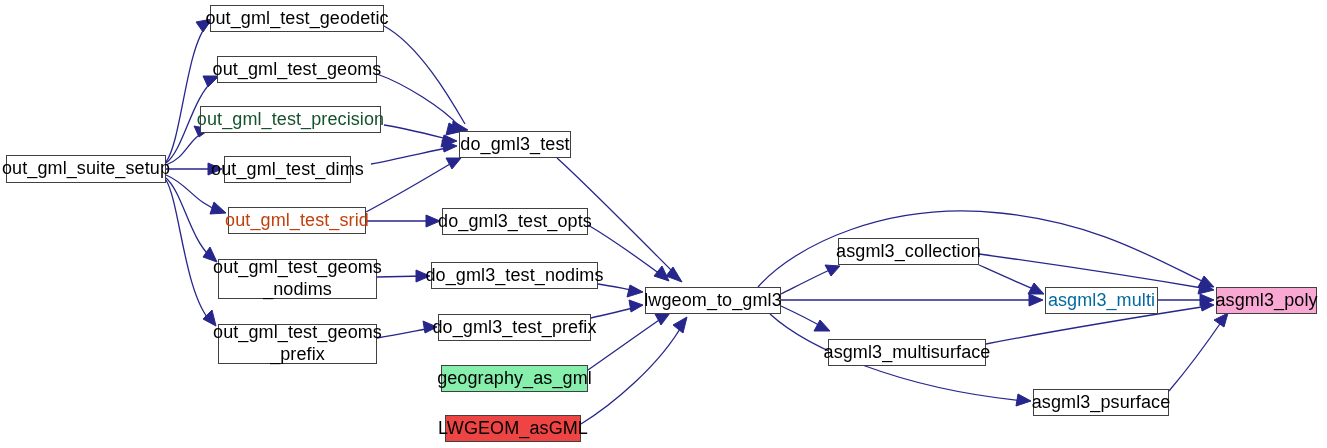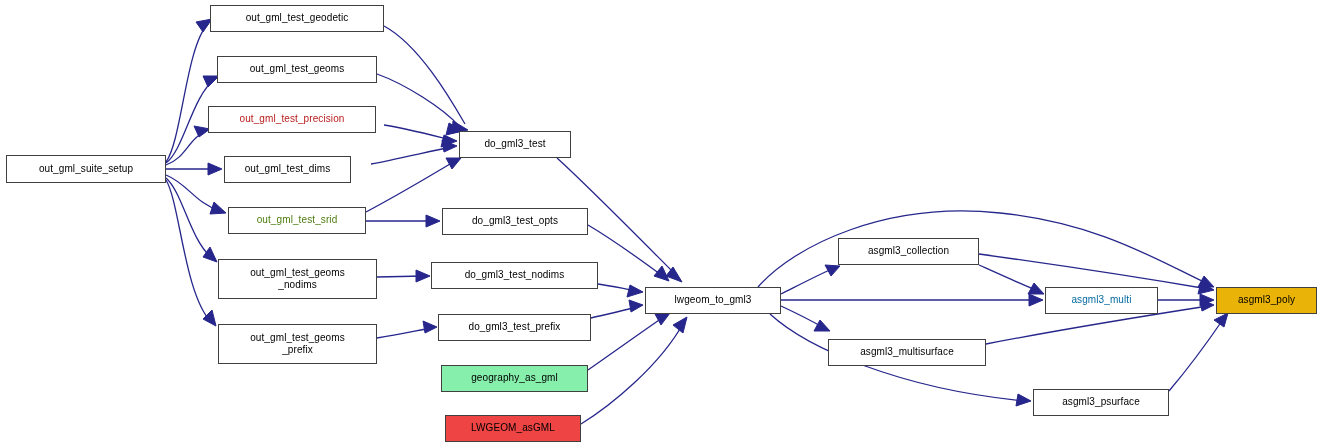--- a/index.html
+++ b/index.html
@@ -27,21 +27,21 @@
   .node {
     position: absolute;
     box-sizing: border-box;
     border: 1px solid #404040;
     background: #ffffff;
     color: #000000;
     display: flex;
     align-items: center;
     justify-content: center;
     text-align: center;
-    font-size: 10px;
+    font-size: 18px;
     line-height: 1.22;
     letter-spacing: 0.1px;
     white-space: pre;
     cursor: default;
   }
   .node.highlight {
     background: #bfbfbf;
   }
   .node .label {
     display: block;
@@ -175,33 +175,33 @@
       </g>
       <g>
         <path d="M1169,391 C1186,371 1209,340 1224,318" fill="none" stroke="#26268c" stroke-width="1.3"></path>
         <path d="M1228,313 L1214,320 L1224,327 Z" fill="#26268c" stroke="#26268c" stroke-width="1"></path>
       </g>
     </svg>
   <div id="node-layer">
       <div class="node" title="out_gml_suite_setup" style="left: 6px; top: 155px; width: 160px; height: 28px; border-color: rgb(64, 64, 64); background: rgb(255, 255, 255); color: rgb(0, 0, 0);"><span class="label">out_gml_suite_setup</span></div>
       <div class="node" title="out_gml_test_geodetic" style="left: 210px; top: 5px; width: 174px; height: 27px; border-color: rgb(64, 64, 64); background: rgb(255, 255, 255); color: rgb(0, 0, 0);"><span class="label">out_gml_test_geodetic</span></div>
       <div class="node" title="out_gml_test_geoms" style="left: 217px; top: 56px; width: 160px; height: 27px; border-color: rgb(64, 64, 64); background: rgb(255, 255, 255); color: rgb(0, 0, 0);"><span class="label">out_gml_test_geoms</span></div>
-      <div class="node" title="out_gml_test_precision" style="left: 208px; top: 106px; width: 168px; height: 27px; border-color: rgb(64, 64, 64); background: rgb(255, 255, 255); color: #b91c1c;"><span class="label">out_gml_test_precision</span></div>
+      <div class="node" title="out_gml_test_precision" style="left: 200px; top: 106px; width: 181px; height: 27px; border-color: rgb(64, 64, 64); background: rgb(255, 255, 255); color: #14532d;"><span class="label">out_gml_test_precision</span></div>
       <div class="node" title="out_gml_test_dims" style="left: 224px; top: 156px; width: 127px; height: 27px; border-color: rgb(64, 64, 64); background: rgb(255, 255, 255); color: rgb(0, 0, 0);"><span class="label">out_gml_test_dims</span></div>
-      <div class="node" title="out_gml_test_srid" style="left: 228px; top: 207px; width: 138px; height: 27px; border-color: rgb(64, 64, 64); background: rgb(255, 255, 255); color: #4d7c0f;"><span class="label">out_gml_test_srid</span></div>
+      <div class="node" title="out_gml_test_srid" style="left: 228px; top: 207px; width: 138px; height: 27px; border-color: rgb(64, 64, 64); background: rgb(255, 255, 255); color: #c2410c;"><span class="label">out_gml_test_srid</span></div>
       <div class="node" title="out_gml_test_geoms_nodims" style="left: 218px; top: 259px; width: 159px; height: 40px; border-color: rgb(64, 64, 64); background: rgb(255, 255, 255); color: rgb(0, 0, 0);"><span class="label">out_gml_test_geoms
 _nodims</span></div>
       <div class="node" title="out_gml_test_geoms_prefix" style="left: 218px; top: 324px; width: 159px; height: 40px; border-color: rgb(64, 64, 64); background: rgb(255, 255, 255); color: rgb(0, 0, 0);"><span class="label">out_gml_test_geoms
 _prefix</span></div>
       <div class="node" title="do_gml3_test" style="left: 459px; top: 131px; width: 112px; height: 27px; border-color: rgb(64, 64, 64); background: rgb(255, 255, 255); color: rgb(0, 0, 0);"><span class="label">do_gml3_test</span></div>
       <div class="node" title="do_gml3_test_opts" style="left: 442px; top: 208px; width: 146px; height: 27px; border-color: rgb(64, 64, 64); background: rgb(255, 255, 255); color: rgb(0, 0, 0);"><span class="label">do_gml3_test_opts</span></div>
       <div class="node" title="do_gml3_test_nodims" style="left: 431px; top: 262px; width: 167px; height: 27px; border-color: rgb(64, 64, 64); background: rgb(255, 255, 255); color: rgb(0, 0, 0);"><span class="label">do_gml3_test_nodims</span></div>
       <div class="node" title="do_gml3_test_prefix" style="left: 438px; top: 314px; width: 153px; height: 27px; border-color: rgb(64, 64, 64); background: rgb(255, 255, 255); color: rgb(0, 0, 0);"><span class="label">do_gml3_test_prefix</span></div>
       <div class="node" title="geography_as_gml" style="left: 441px; top: 365px; width: 147px; height: 27px; border-color: rgb(64, 64, 64); background: #86efac; color: rgb(0, 0, 0);"><span class="label">geography_as_gml</span></div>
       <div class="node" title="LWGEOM_asGML" style="left: 445px; top: 415px; width: 136px; height: 27px; border-color: rgb(64, 64, 64); background: #ef4444; color: rgb(0, 0, 0);"><span class="label">LWGEOM_asGML</span></div>
       <div class="node" title="lwgeom_to_gml3" style="left: 645px; top: 287px; width: 136px; height: 27px; border-color: rgb(64, 64, 64); background: rgb(255, 255, 255); color: rgb(0, 0, 0);"><span class="label">lwgeom_to_gml3</span></div>
       <div class="node" title="asgml3_collection" style="left: 838px; top: 238px; width: 141px; height: 27px; border-color: rgb(64, 64, 64); background: rgb(255, 255, 255); color: rgb(0, 0, 0);"><span class="label">asgml3_collection</span></div>
       <div class="node" title="asgml3_multisurface" style="left: 828px; top: 339px; width: 158px; height: 27px; border-color: rgb(64, 64, 64); background: rgb(255, 255, 255); color: rgb(0, 0, 0);"><span class="label">asgml3_multisurface</span></div>
       <div class="node" title="asgml3_multi" style="left: 1045px; top: 287px; width: 113px; height: 27px; border-color: rgb(64, 64, 64); background: rgb(255, 255, 255); color: #0369a1;"><span class="label">asgml3_multi</span></div>
       <div class="node" title="asgml3_psurface" style="left: 1033px; top: 389px; width: 136px; height: 27px; border-color: rgb(64, 64, 64); background: rgb(255, 255, 255); color: rgb(0, 0, 0);"><span class="label">asgml3_psurface</span></div>
-      <div class="node highlight" title="asgml3_poly" style="left: 1216px; top: 287px; width: 101px; height: 27px; border-color: rgb(64, 64, 64); background: #eab308; color: rgb(0, 0, 0); justify-content: center;"><span class="label">asgml3_poly</span></div>
+      <div class="node highlight" title="asgml3_poly" style="left: 1216px; top: 287px; width: 101px; height: 27px; border-color: rgb(64, 64, 64); background: #f9a8d4; color: rgb(0, 0, 0); justify-content: center;"><span class="label">asgml3_poly</span></div>
     </div>
 </div>
 
 </body></html>

